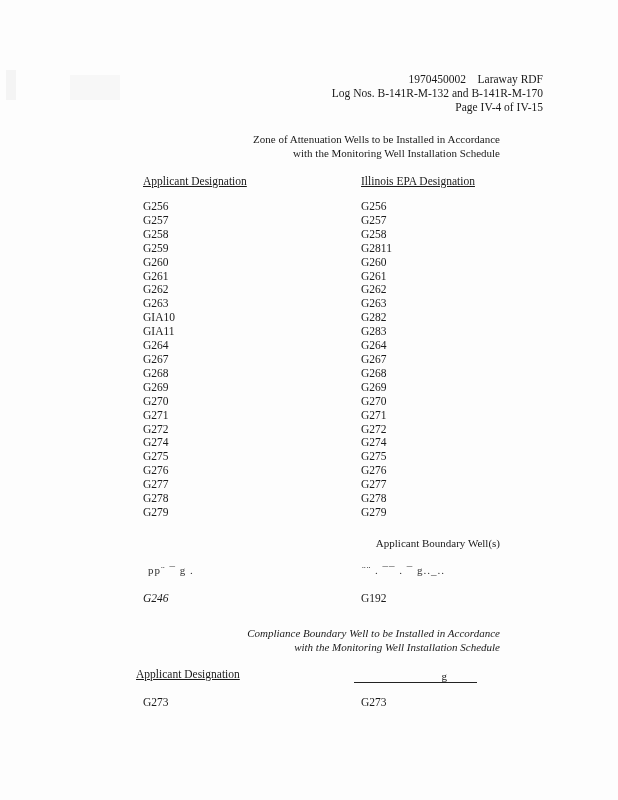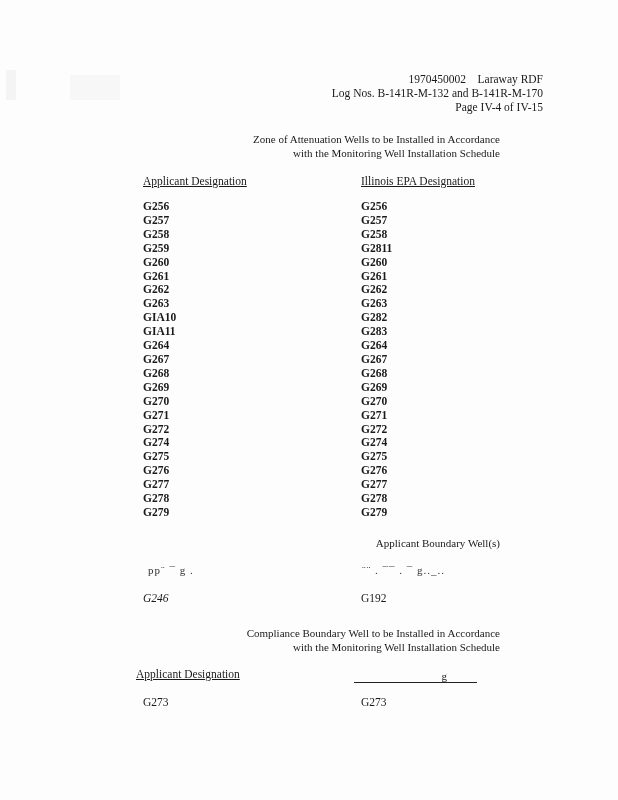--- a/index.html
+++ b/index.html
@@ -8,21 +8,21 @@
     font-family: "Liberation Serif", "DejaVu Serif", serif; color: #1a1a1a;
   }
   .page { position: absolute; left: 0; top: 0; width: 618px; height: 652px; }
   .scan-artifact { position: absolute; background: #f4f4f4; }
   .hdr { position: absolute; right: 75px; text-align: right; font-size: 11.5px; line-height: 14px; }
   .hdr-line { display: block; white-space: pre; }
   .title { position: absolute; left: 130px; width: 370px; text-align: right; font-size: 11px; line-height: 14px; }
   .title span { display: block; }
   .colhead { position: absolute; font-size: 11.5px; text-decoration: underline; white-space: nowrap; }
   .rows { position: absolute; top: 200px; font-size: 11.5px; line-height: 13.9px; }
-  .rows div { white-space: nowrap; font-weight: bold; }
+  .rows div { white-space: nowrap; }
   .cell { position: absolute; font-size: 11.5px; white-space: nowrap; }
   .faint { position: absolute; font-size: 11px; color: #333; letter-spacing: 1px; white-space: nowrap; }
   .underline-blank { position: absolute; border-bottom: 1px solid #222; height: 12px; }
   .underline-blank span { position: absolute; right: 30px; bottom: 0; font-size: 11px; }
 </style>
 </head>
 <body>
 
 <div class="page">
   <div class="scan-artifact" style="left:6px;top:70px;width:10px;height:30px;"></div>
@@ -91,21 +91,21 @@
       <div>G278</div>
       <div>G279</div>
     </div>
 
   <div class="title" style="top:536px;">Applicant Boundary Well(s)</div>
   <div class="faint" style="left:148px;top:564px;">pp¨    ¯    g          .</div>
   <div class="faint" style="left:362px;top:564px;">¨¨   .  ¯¯ . ¯    g.._..</div>
   <div class="cell" style="left:143px;top:592px;font-style:italic;">G246</div>
   <div class="cell" style="left:361px;top:592px;text-align:right;">G192</div>
 
-  <div class="title" style="top:626px;">
+  <div class="title" style="top:626px;font-style:italic;">
     <span>Compliance Boundary Well to be Installed in Accordance</span>
     <span>with the Monitoring Well Installation Schedule</span>
   </div>
   <div class="colhead" style="left:136px;top:668px;">Applicant Designation</div>
   <div class="underline-blank" style="left:354px;top:670px;width:123px;">
     <span>g</span>
   </div>
   <div class="cell" style="left:143px;top:696px;">G273</div>
   <div class="cell" style="left:361px;top:696px;">G273</div>
 </div>

